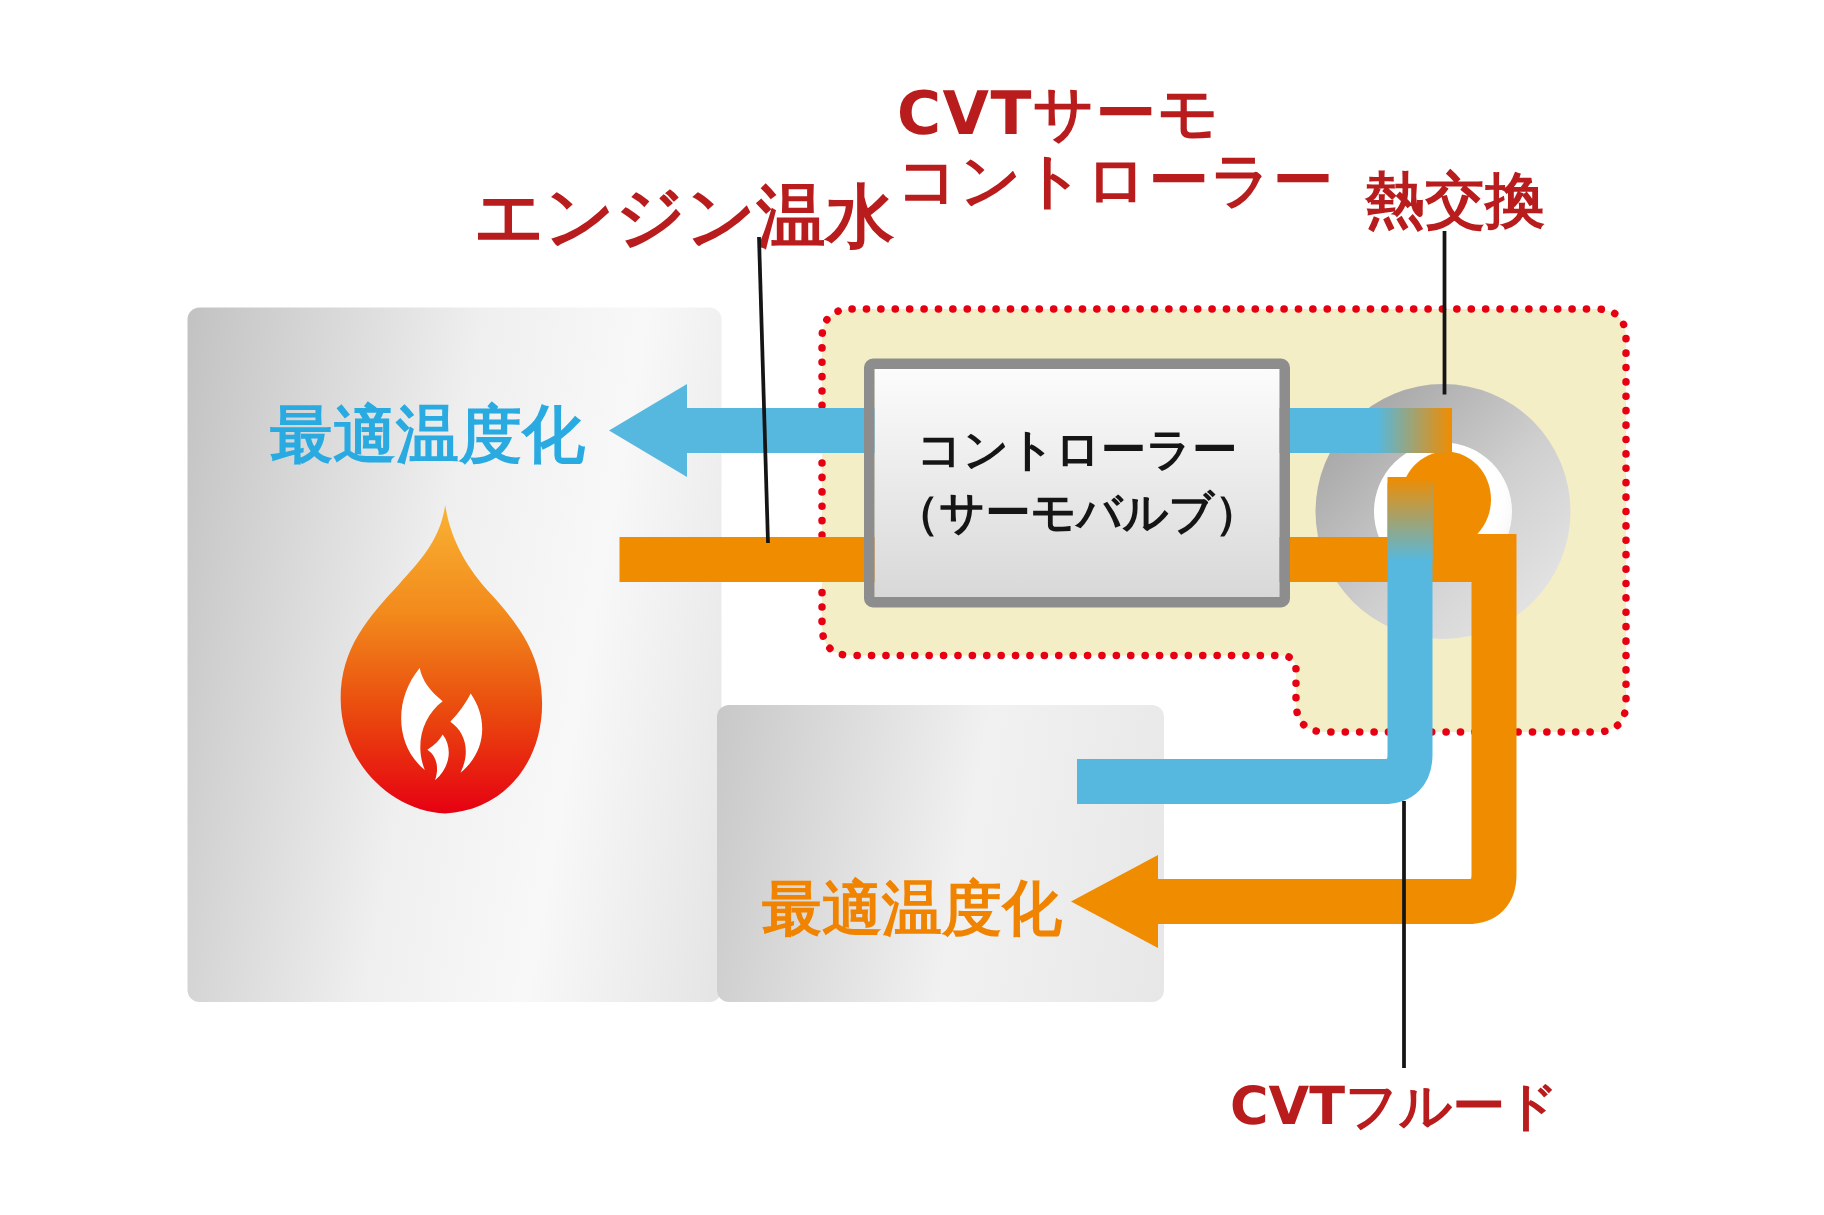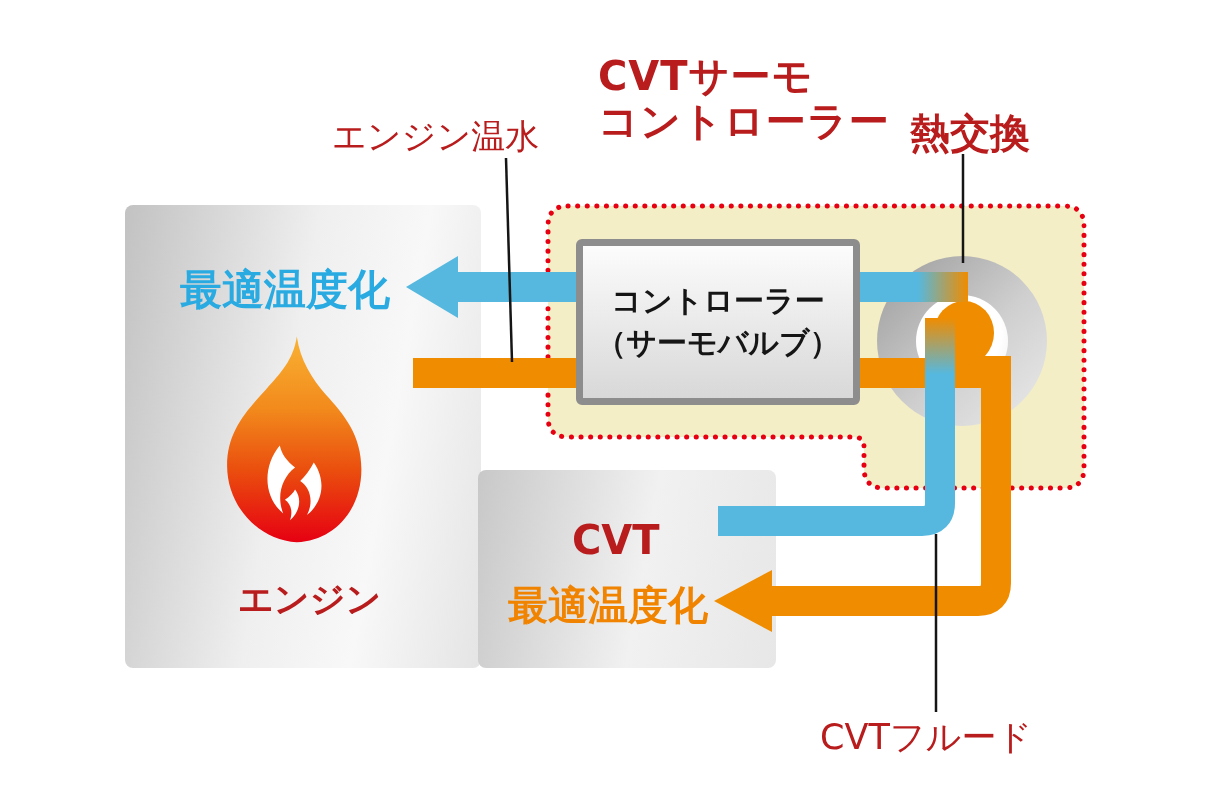--- a/index.html
+++ b/index.html
@@ -31,26 +31,26 @@
     left: 576px; top: 239px; width: 284px; height: 166px;
     border: 7px solid #8d8d8d; border-radius: 6px;
     background: linear-gradient(#fcfcfc, #d8d8d8);
     display: flex; flex-direction: column; justify-content: center; align-items: center;
     text-align: center; font-size: 30px; font-weight: 600; color: #151515; line-height: 1.4;
   }
 
   .lbl { position: absolute; color: #b91c1c; white-space: nowrap; }
   .title-lbl { left: 598px; top: 54px; font-size: 40px; font-weight: 800; line-height: 1.12; letter-spacing: 1px; }
   .heat-exchange-lbl { left: 898px; top: 106px; font-size: 40px; font-weight: 800; margin-left: 12px; }
-  .engine-hot-water-lbl { left: 332px; top: 114px; font-size: 34px; font-weight: 400; }
+  .engine-hot-water-lbl { left: 316px; top: 114px; font-size: 46px; font-weight: 700; }
   .engine-opt-lbl { left: 180px; top: 262px; font-size: 42px; font-weight: 800; color: #29abe2; }
   .engine-lbl { left: 238px; top: 576px; font-size: 35px; font-weight: 600; }
   .cvt-lbl { left: 572px; top: 517px; font-size: 40px; font-weight: 600; }
   .cvt-opt-lbl { left: 508px; top: 578px; font-size: 40px; font-weight: 800; color: #f08300; }
-  .cvt-fluid-lbl { left: 820px; top: 714px; font-size: 35px; font-weight: 400; }
+  .cvt-fluid-lbl { left: 820px; top: 714px; font-size: 35px; font-weight: 700; }
 
   .flame-wrap { left: 205px; top: 333px; width: 170px; height: 235px; }
 </style>
 </head>
 <body>
 
 <div class="canvas">
 
   <div class="abs engine-box"></div>
 
@@ -116,22 +116,20 @@
     </svg>
   </div>
 
   <div class="lbl title-lbl">
     <div>CVTサーモ</div>
     <div>コントローラー</div>
   </div>
   <div class="lbl heat-exchange-lbl">熱交換</div>
   <div class="lbl engine-hot-water-lbl">エンジン温水</div>
   <div class="lbl engine-opt-lbl">最適温度化</div>
-  <div class="lbl engine-lbl">エンジン</div>
-  <div class="lbl cvt-lbl">CVT</div>
   <div class="lbl cvt-opt-lbl">最適温度化</div>
   <div class="lbl cvt-fluid-lbl">CVTフルード</div>
 
   <svg class="layer" width="1216" height="810" viewBox="0 0 1216 810">
     <line x1="506" y1="158" x2="512" y2="362" stroke="#151515" stroke-width="2.5"></line>
     <line x1="963" y1="154" x2="963" y2="263" stroke="#151515" stroke-width="2.5"></line>
     <line x1="936" y1="712" x2="936" y2="534" stroke="#151515" stroke-width="2.5"></line>
   </svg>
 
 </div>

